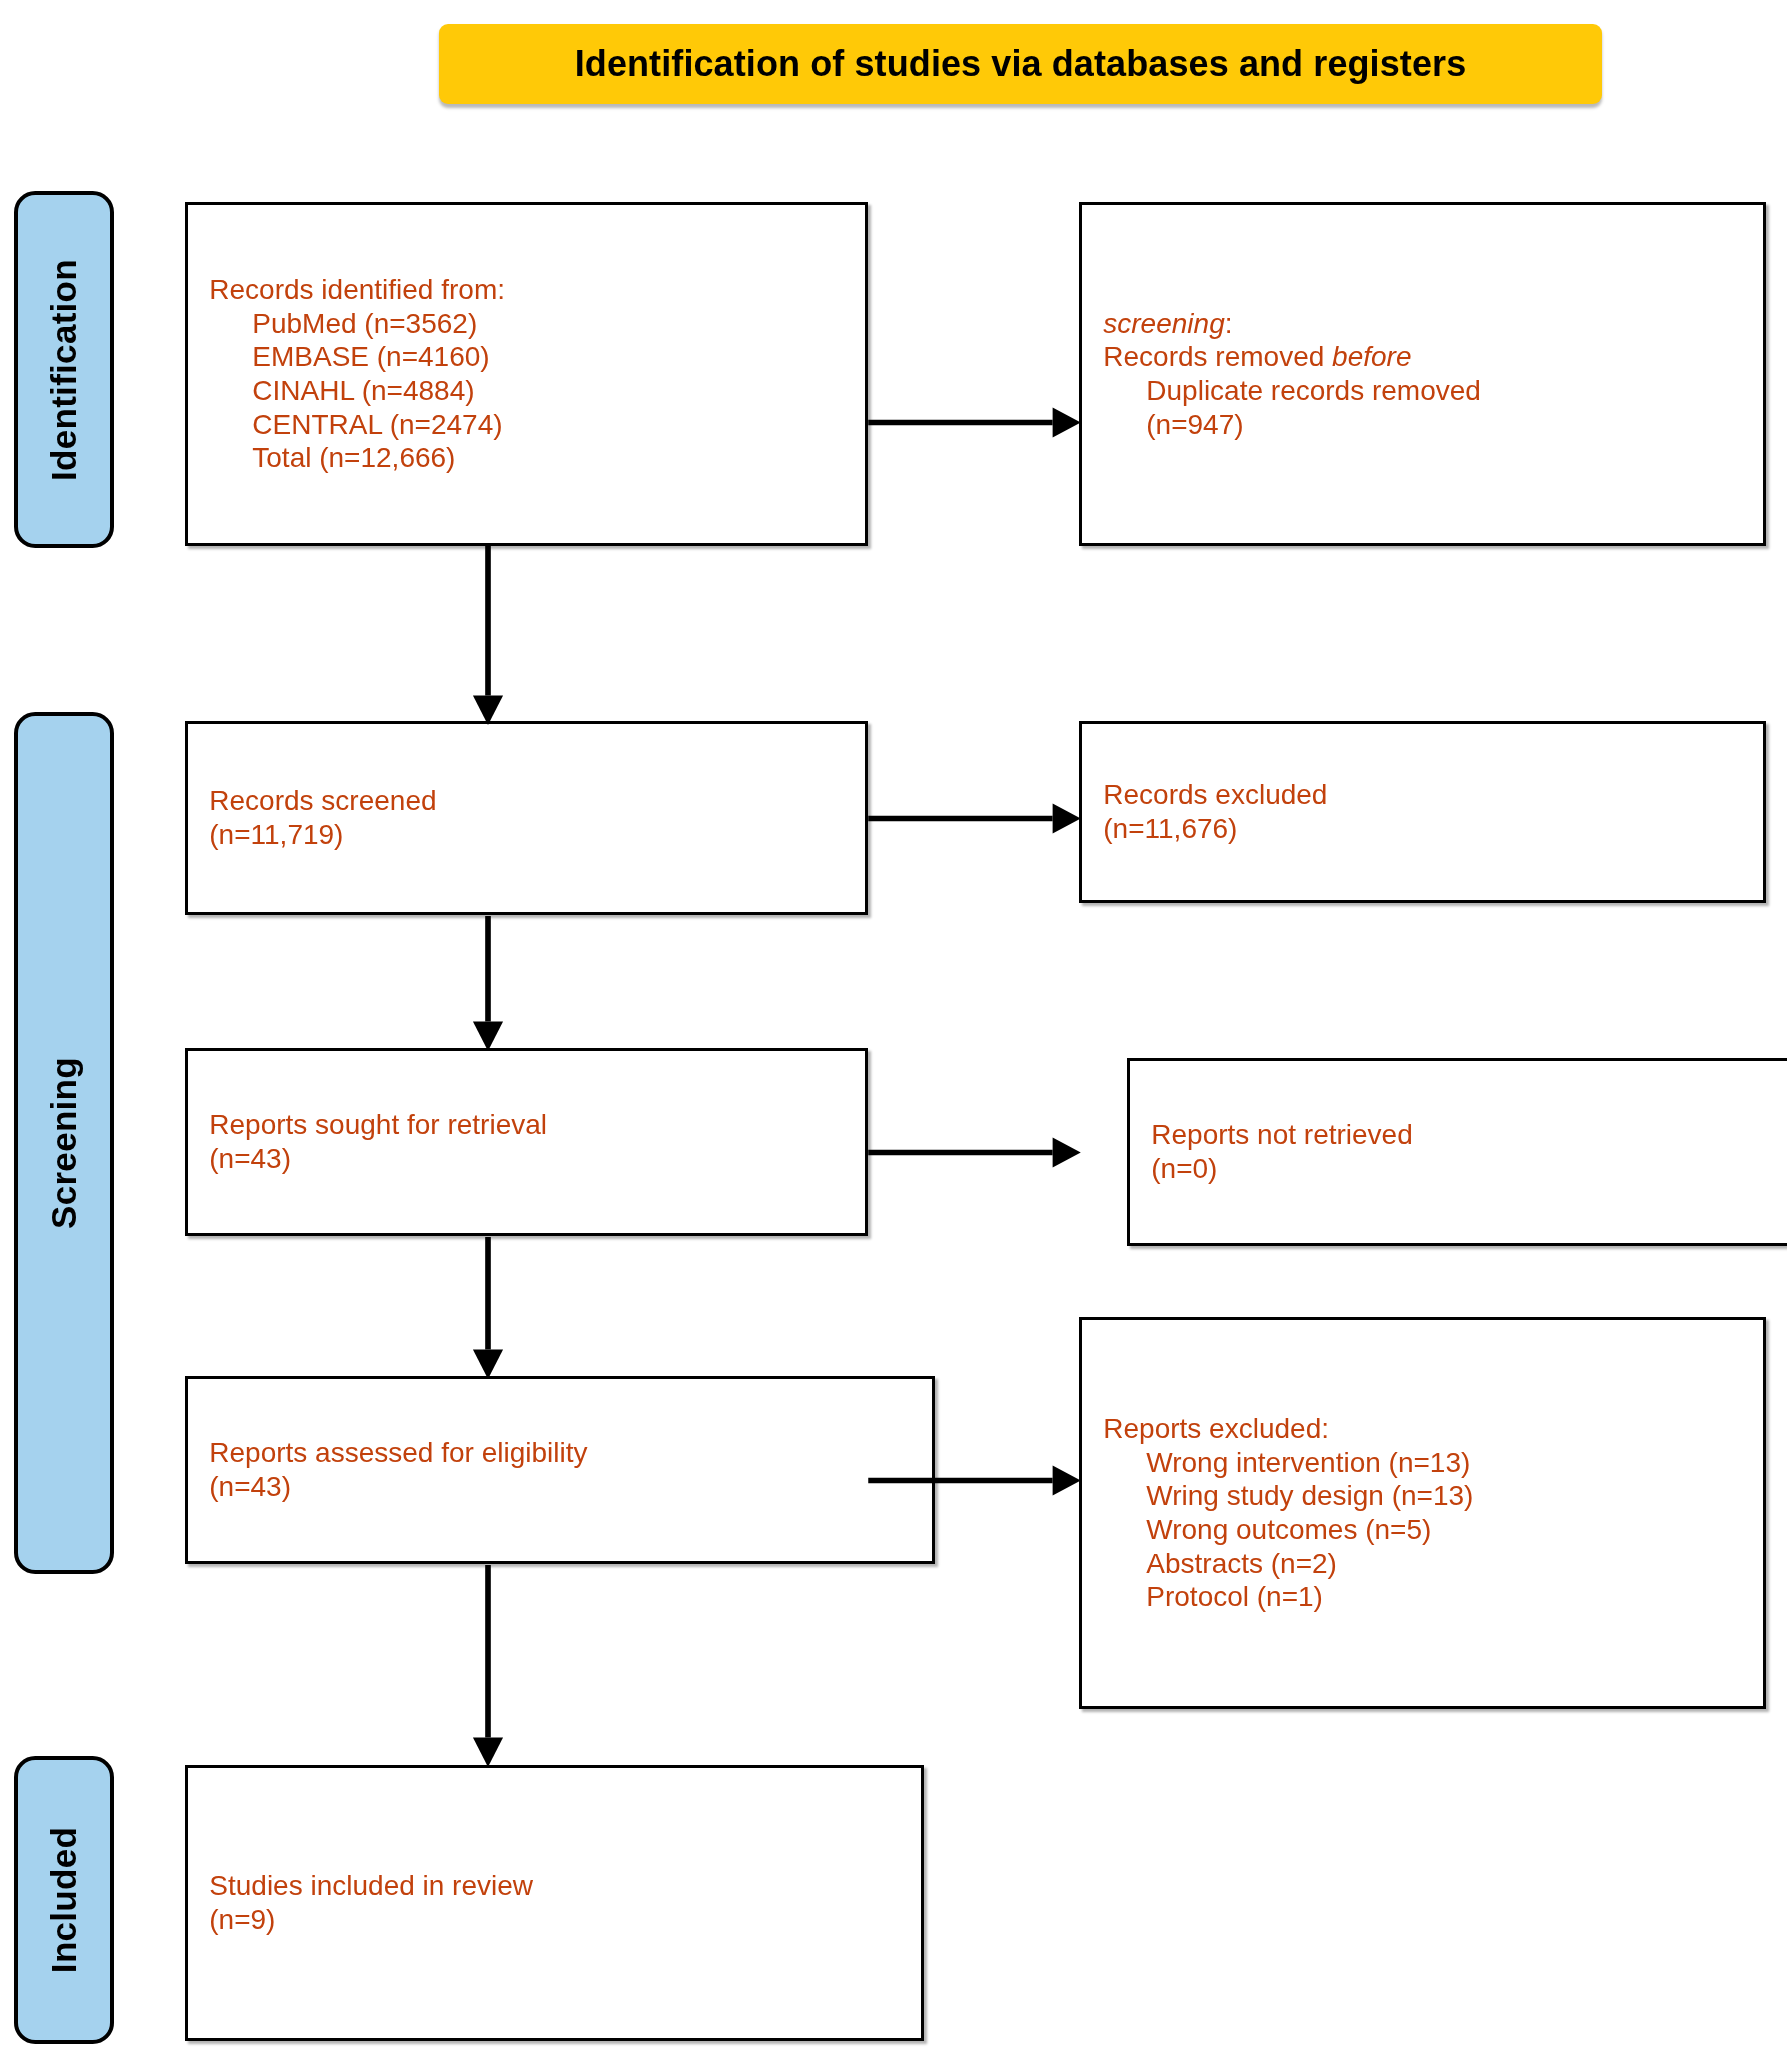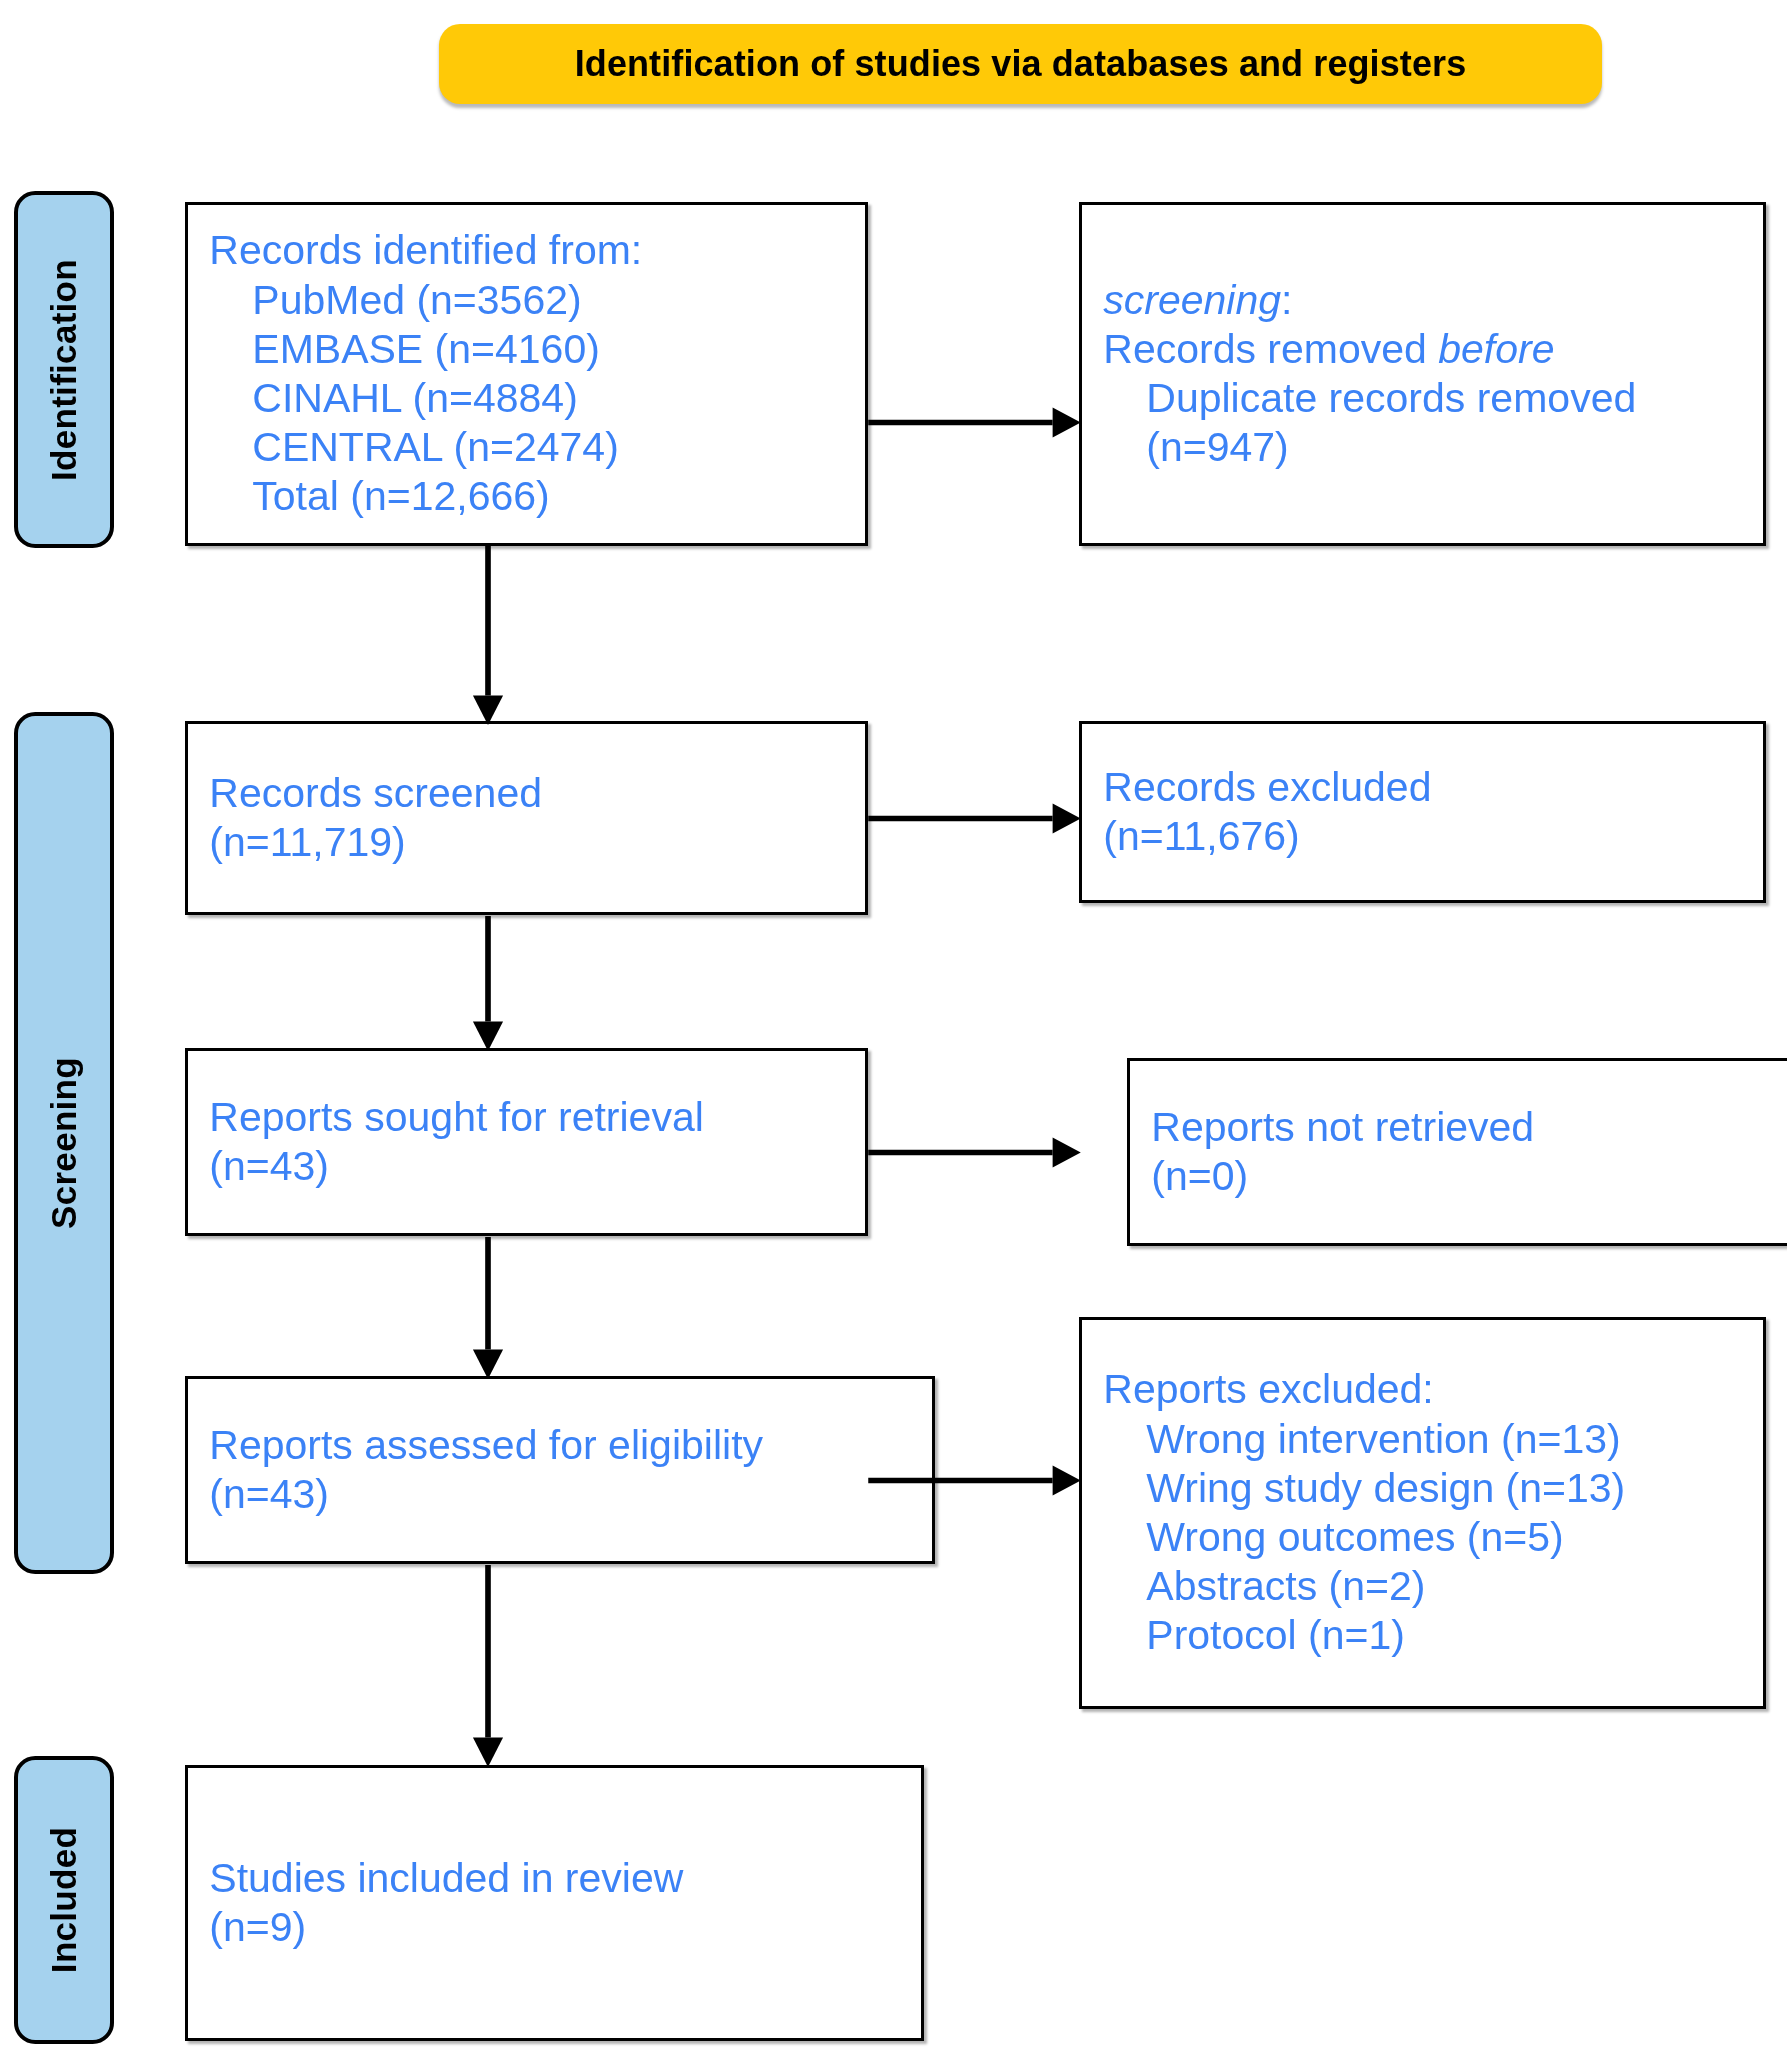--- a/index.html
+++ b/index.html
@@ -20,21 +20,21 @@
   }
 
   
   .banner {
     position: absolute;
     left: 439px;
     top: 24px;
     width: 1163px;
     height: 80px;
     background: #FFC907;
-    border-radius: 21px;
+    border-radius: 9px;
     box-shadow: 0 3.1px 3.1px rgba(0,0,0,0.28);
     display: flex;
     align-items: center;
     justify-content: center;
   }
   .banner-title {
     font-size: 36px;
     font-weight: bold;
     color: #000000;
     letter-spacing: 0.1px;
@@ -70,23 +70,23 @@
     border: 3.8px solid #000000;
     box-sizing: border-box;
     box-shadow: 3.1px 3.1px 2.5px rgba(0,0,0,0.30);
     display: flex;
     flex-direction: column;
     justify-content: center;
     padding: 0 21.3px;
   }
   .box p {
     margin: 0;
-    font-size: 41px;
+    font-size: 28px;
     line-height: 1.20;
-    color: #3b82f6;
+    color: #c2410c;
     white-space: nowrap;
   }
   .box p.indent {
     padding-left: 43px;
   }
   .box p em {
     font-style: italic;
   }
 
   

